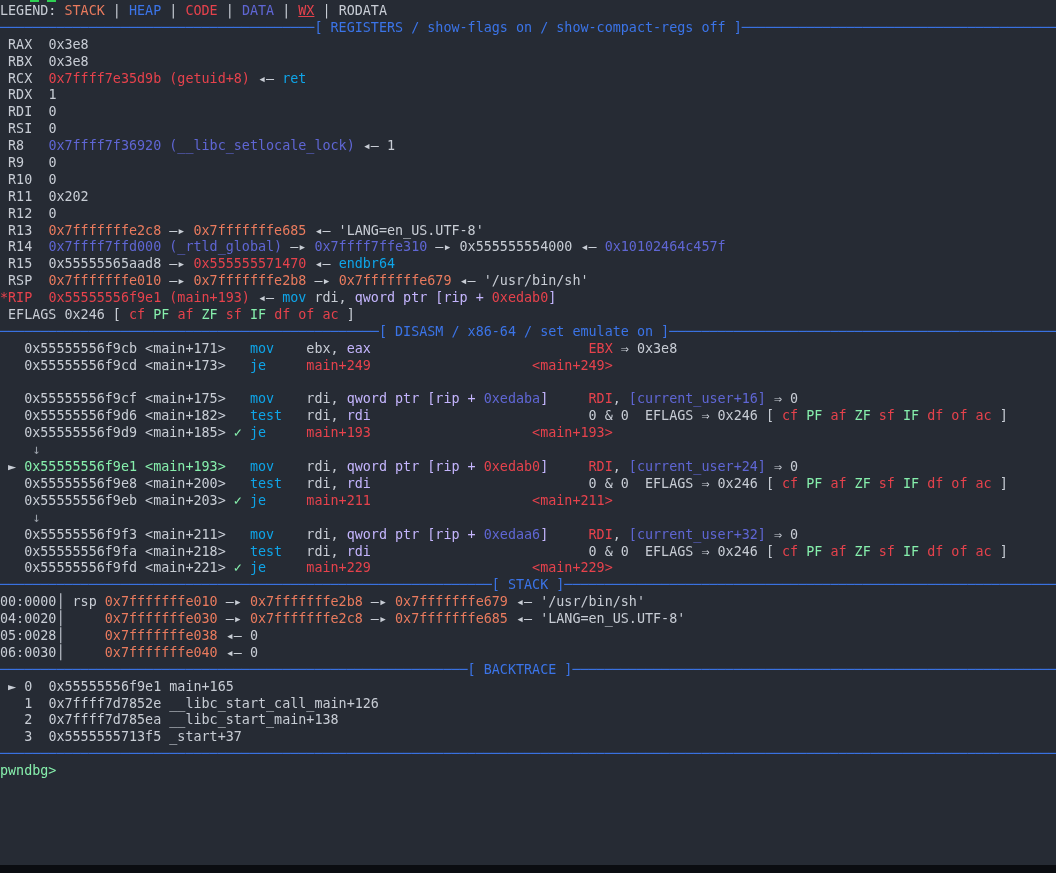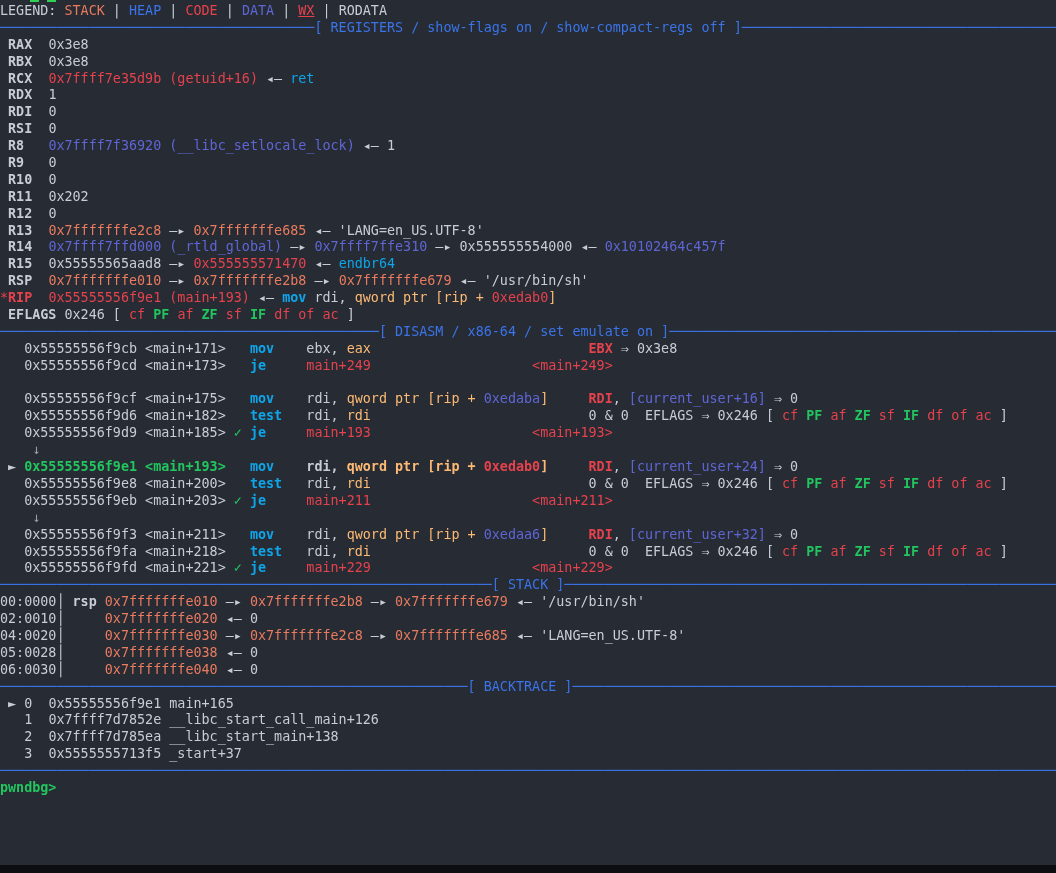--- a/index.html
+++ b/index.html
@@ -9,48 +9,48 @@
     background:#262b34;
     font-family:"DejaVu Sans Mono", monospace;
     font-size:13.4px;
     line-height:16.9px;
     overflow:hidden;
     padding-top:3px;
     box-sizing:border-box;
     cursor:text;
   }
   .row{height:16.9px;white-space:pre;}
-  .b{font-weight:bold;}
+  .b{font-weight:normal;}
   .u{text-decoration:underline;}
   .c-fg{color:#c8cdd5;}
   .c-gy{color:#9aa0a9;}
   .c-or{color:#ea7b5e;}
   .c-rd{color:#e6424c;}
   .c-bl{color:#3b74e8;}
   .c-pu{color:#5f66d4;}
-  .c-cy{color:#fdba74;}
-  .c-gn{color:#22c55e;}
+  .c-cy{color:#c4b5fd;}
+  .c-gn{color:#86efac;}
   .c-ol{color:#0ea5e9;}
   .frag{position:absolute;top:0;height:2px;background:#2fd153;}
   .frag1{left:30px;width:9px;}
   .frag2{left:47px;width:9px;}
   .bottom-bar{position:absolute;left:0;right:0;bottom:0;height:8px;background:#0b0d11;}
 </style>
 </head>
 <body>
 
 <div class="term">
   <div class="frag frag1"></div>
   <div class="frag frag2"></div>
   <div id="lines">
       <div class="row"><span class="c-fg">LEGEND: </span><span class="c-or">STACK</span><span class="c-fg"> | </span><span class="c-bl">HEAP</span><span class="c-fg"> | </span><span class="c-rd">CODE</span><span class="c-fg"> | </span><span class="c-pu">DATA</span><span class="c-fg"> | </span><span class="c-rd u">WX</span><span class="c-fg"> | </span><span class="c-fg">RODATA</span></div>
       <div class="row"><span class="c-bl">───────────────────────────────────────</span><span class="c-bl">[ REGISTERS / show-flags on / show-compact-regs off ]</span><span class="c-bl">───────────────────────────────────────</span></div>
       <div class="row"><span class="c-fg"> </span><span class="c-fg b">RAX</span><span class="c-fg">  </span><span class="c-fg">0x3e8</span></div>
       <div class="row"><span class="c-fg"> </span><span class="c-fg b">RBX</span><span class="c-fg">  </span><span class="c-fg">0x3e8</span></div>
-      <div class="row"><span class="c-fg"> </span><span class="c-fg b">RCX</span><span class="c-fg">  </span><span class="c-rd">0x7ffff7e35d9b (getuid+16)</span><span class="c-fg"> ◂— </span><span class="c-ol">ret</span></div>
+      <div class="row"><span class="c-fg"> </span><span class="c-fg b">RCX</span><span class="c-fg">  </span><span class="c-rd">0x7ffff7e35d9b (getuid+8)</span><span class="c-fg"> ◂— </span><span class="c-ol">ret</span></div>
       <div class="row"><span class="c-fg"> </span><span class="c-fg b">RDX</span><span class="c-fg">  </span><span class="c-fg">1</span></div>
       <div class="row"><span class="c-fg"> </span><span class="c-fg b">RDI</span><span class="c-fg">  </span><span class="c-fg">0</span></div>
       <div class="row"><span class="c-fg"> </span><span class="c-fg b">RSI</span><span class="c-fg">  </span><span class="c-fg">0</span></div>
       <div class="row"><span class="c-fg"> </span><span class="c-fg b">R8</span><span class="c-fg">   </span><span class="c-pu">0x7ffff7f36920 (__libc_setlocale_lock)</span><span class="c-fg"> ◂— 1</span></div>
       <div class="row"><span class="c-fg"> </span><span class="c-fg b">R9</span><span class="c-fg">   </span><span class="c-fg">0</span></div>
       <div class="row"><span class="c-fg"> </span><span class="c-fg b">R10</span><span class="c-fg">  </span><span class="c-fg">0</span></div>
       <div class="row"><span class="c-fg"> </span><span class="c-fg b">R11</span><span class="c-fg">  </span><span class="c-fg">0x202</span></div>
       <div class="row"><span class="c-fg"> </span><span class="c-fg b">R12</span><span class="c-fg">  </span><span class="c-fg">0</span></div>
       <div class="row"><span class="c-fg"> </span><span class="c-fg b">R13</span><span class="c-fg">  </span><span class="c-or">0x7fffffffe2c8</span><span class="c-fg"> —▸ </span><span class="c-or">0x7fffffffe685</span><span class="c-fg"> ◂— 'LANG=en_US.UTF-8'</span></div>
       <div class="row"><span class="c-fg"> </span><span class="c-fg b">R14</span><span class="c-fg">  </span><span class="c-pu">0x7ffff7ffd000 (_rtld_global)</span><span class="c-fg"> —▸ </span><span class="c-pu">0x7ffff7ffe310</span><span class="c-fg"> —▸ </span><span class="c-fg">0x555555554000</span><span class="c-fg"> ◂— </span><span class="c-pu">0x10102464c457f</span></div>
@@ -68,21 +68,20 @@
       <div class="row"><span class="c-fg">    </span><span class="c-gy">↓</span></div>
       <div class="row"><span class="c-fg"> </span><span class="c-fg b">►</span><span class="c-fg"> </span><span class="c-gn b">0x55555556f9e1 &lt;main+193&gt;</span><span class="c-fg">   </span><span class="c-ol b">mov    </span><span class="c-fg b">rdi, </span><span class="c-cy b">qword ptr [rip + </span><span class="c-rd b">0xedab0</span><span class="c-cy b">]</span><span class="c-fg">     </span><span class="c-rd b">RDI</span><span class="c-fg">, </span><span class="c-pu">[current_user+24]</span><span class="c-fg"> ⇒ 0</span></div>
       <div class="row"><span class="c-fg">   0x55555556f9e8 &lt;main+200&gt;   </span><span class="c-ol b">test   </span><span class="c-fg">rdi</span><span class="c-fg">, </span><span class="c-cy">rdi</span><span class="c-fg">                           </span><span class="c-fg">0 &amp; 0  </span><span class="c-fg">EFLAGS ⇒ 0x246 [ </span><span class="c-rd">cf</span><span class="c-fg"> </span><span class="c-gn b">PF</span><span class="c-fg"> </span><span class="c-rd">af</span><span class="c-fg"> </span><span class="c-gn b">ZF</span><span class="c-fg"> </span><span class="c-rd">sf</span><span class="c-fg"> </span><span class="c-gn b">IF</span><span class="c-fg"> </span><span class="c-rd">df</span><span class="c-fg"> </span><span class="c-rd">of</span><span class="c-fg"> </span><span class="c-rd">ac</span><span class="c-fg"> ]</span></div>
       <div class="row"><span class="c-fg">   0x55555556f9eb &lt;main+203&gt; </span><span class="c-gn b">✓</span><span class="c-fg"> </span><span class="c-ol b">je     </span><span class="c-rd">main+211</span><span class="c-fg">                    </span><span class="c-rd">&lt;main+211&gt;</span></div>
       <div class="row"><span class="c-fg">    </span><span class="c-gy">↓</span></div>
       <div class="row"><span class="c-fg">   0x55555556f9f3 &lt;main+211&gt;   </span><span class="c-ol b">mov    </span><span class="c-fg">rdi, </span><span class="c-cy">qword ptr [rip + </span><span class="c-pu">0xedaa6</span><span class="c-cy">]</span><span class="c-fg">     </span><span class="c-rd b">RDI</span><span class="c-fg">, </span><span class="c-pu">[current_user+32]</span><span class="c-fg"> ⇒ 0</span></div>
       <div class="row"><span class="c-fg">   0x55555556f9fa &lt;main+218&gt;   </span><span class="c-ol b">test   </span><span class="c-fg">rdi</span><span class="c-fg">, </span><span class="c-cy">rdi</span><span class="c-fg">                           </span><span class="c-fg">0 &amp; 0  </span><span class="c-fg">EFLAGS ⇒ 0x246 [ </span><span class="c-rd">cf</span><span class="c-fg"> </span><span class="c-gn b">PF</span><span class="c-fg"> </span><span class="c-rd">af</span><span class="c-fg"> </span><span class="c-gn b">ZF</span><span class="c-fg"> </span><span class="c-rd">sf</span><span class="c-fg"> </span><span class="c-gn b">IF</span><span class="c-fg"> </span><span class="c-rd">df</span><span class="c-fg"> </span><span class="c-rd">of</span><span class="c-fg"> </span><span class="c-rd">ac</span><span class="c-fg"> ]</span></div>
       <div class="row"><span class="c-fg">   0x55555556f9fd &lt;main+221&gt; </span><span class="c-gn b">✓</span><span class="c-fg"> </span><span class="c-ol b">je     </span><span class="c-rd">main+229</span><span class="c-fg">                    </span><span class="c-rd">&lt;main+229&gt;</span></div>
       <div class="row"><span class="c-bl">─────────────────────────────────────────────────────────────</span><span class="c-bl">[ STACK ]</span><span class="c-bl">─────────────────────────────────────────────────────────────</span></div>
       <div class="row"><span class="c-fg">00:0000</span><span class="c-fg">│</span><span class="c-fg"> </span><span class="c-fg b">rsp</span><span class="c-fg"> </span><span class="c-or">0x7fffffffe010</span><span class="c-fg"> —▸ </span><span class="c-or">0x7fffffffe2b8</span><span class="c-fg"> —▸ </span><span class="c-or">0x7fffffffe679</span><span class="c-fg"> ◂— '/usr/bin/sh'</span></div>
-      <div class="row"><span class="c-fg">02:0010</span><span class="c-fg">│</span><span class="c-fg">     </span><span class="c-or">0x7fffffffe020</span><span class="c-fg"> ◂— 0</span></div>
       <div class="row"><span class="c-fg">04:0020</span><span class="c-fg">│</span><span class="c-fg">     </span><span class="c-or">0x7fffffffe030</span><span class="c-fg"> —▸ </span><span class="c-or">0x7fffffffe2c8</span><span class="c-fg"> —▸ </span><span class="c-or">0x7fffffffe685</span><span class="c-fg"> ◂— 'LANG=en_US.UTF-8'</span></div>
       <div class="row"><span class="c-fg">05:0028</span><span class="c-fg">│</span><span class="c-fg">     </span><span class="c-or">0x7fffffffe038</span><span class="c-fg"> ◂— 0</span></div>
       <div class="row"><span class="c-fg">06:0030</span><span class="c-fg">│</span><span class="c-fg">     </span><span class="c-or">0x7fffffffe040</span><span class="c-fg"> ◂— 0</span></div>
       <div class="row"><span class="c-bl">──────────────────────────────────────────────────────────</span><span class="c-bl">[ BACKTRACE ]</span><span class="c-bl">────────────────────────────────────────────────────────────</span></div>
       <div class="row"><span class="c-fg"> </span><span class="c-fg">►</span><span class="c-fg"> 0  </span><span class="c-fg">0x55555556f9e1 main+165</span></div>
       <div class="row"><span class="c-fg">   1  </span><span class="c-fg">0x7ffff7d7852e __libc_start_call_main+126</span></div>
       <div class="row"><span class="c-fg">   2  </span><span class="c-fg">0x7ffff7d785ea __libc_start_main+138</span></div>
       <div class="row"><span class="c-fg">   3  </span><span class="c-fg">0x5555555713f5 _start+37</span></div>
       <div class="row"><span class="c-bl">───────────────────────────────────────────────────────────────────────────────────────────────────────────────────────────────────</span></div>
       <div class="row"><span class="c-gn b">pwndbg&gt;</span></div>

